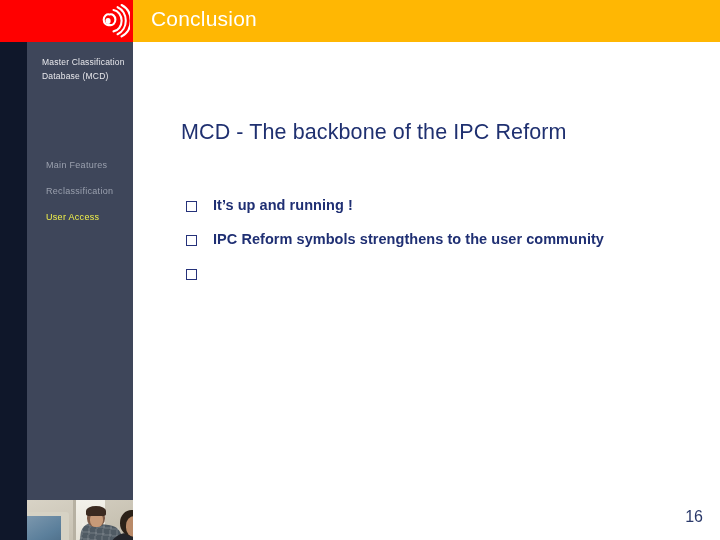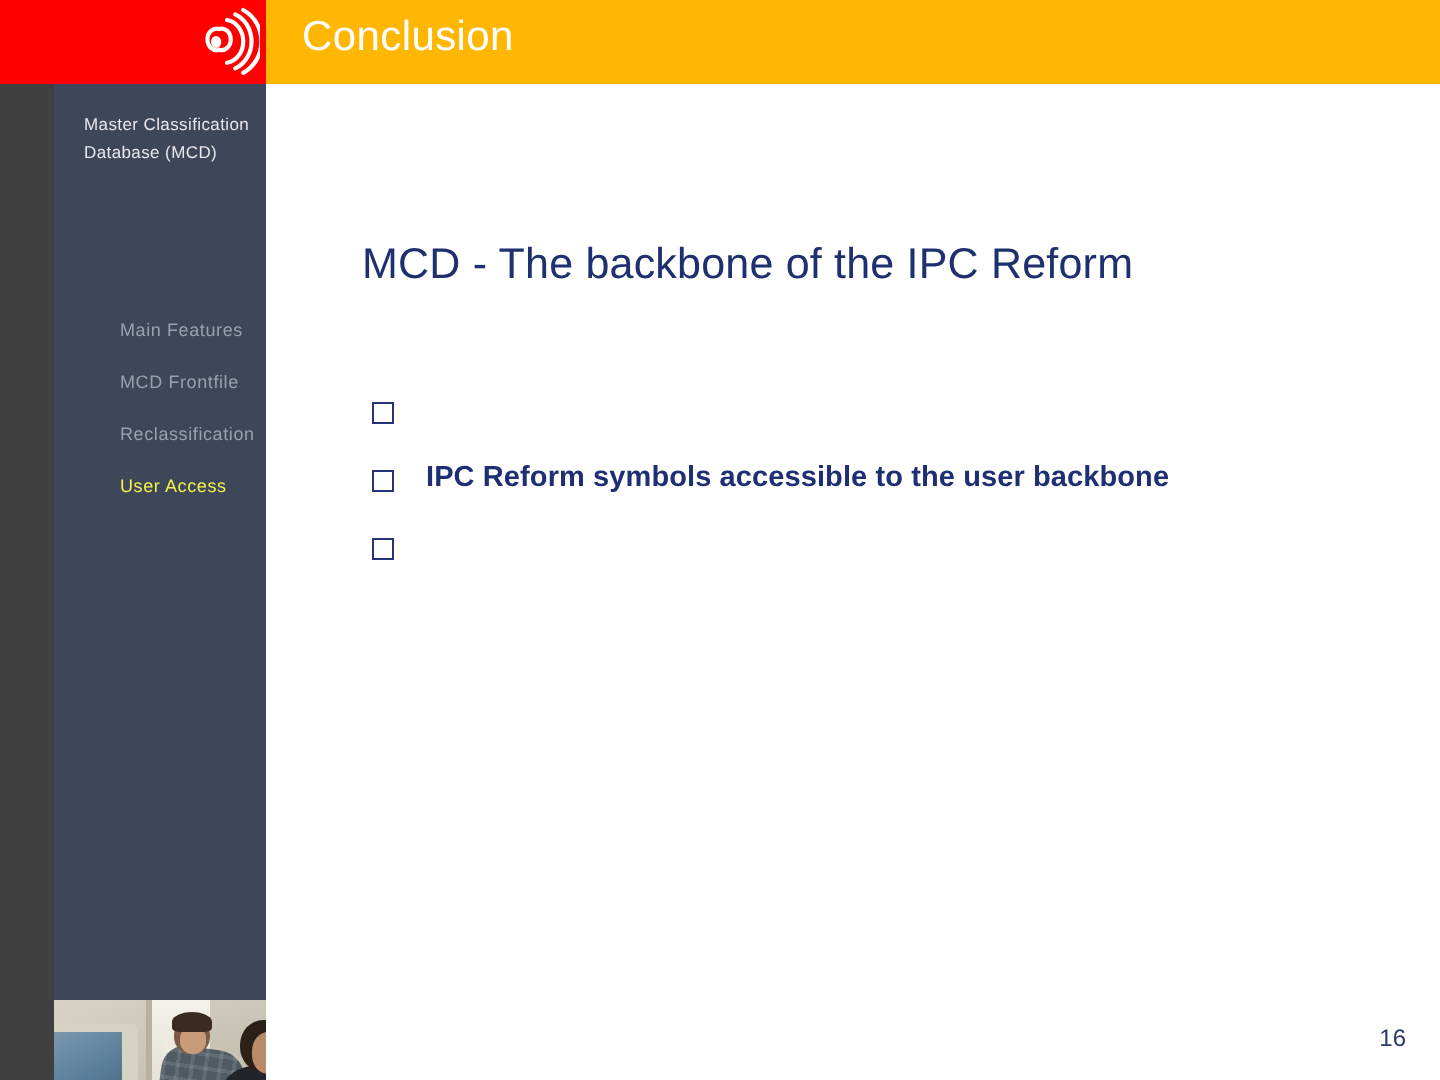--- a/index.html
+++ b/index.html
@@ -10,21 +10,21 @@
     width: 720px;
     height: 540px;
     background: #ffffff;
     font-family: "Liberation Sans", sans-serif;
     overflow: hidden;
   }
   #slide {
     position: relative;
     width: 720px;
     height: 540px;
-    background: #404040;
+    background: #0f172a;
     overflow: hidden;
   }
 
   
   .header-band {
     position: absolute;
     left: 0;
     top: 0;
     width: 720px;
     height: 42px;
@@ -77,21 +77,21 @@
     left: 15px;
     top: 13px;
     width: 118px;
     font-size: 8.5px;
     line-height: 14px;
     color: #E8E8EC;
     letter-spacing: 0.2px;
   }
   .nav-list {
     position: absolute;
-    left: 33px;
+    left: 19px;
     top: 110px;
     width: 120px;
   }
   .nav-item {
     font-size: 9px;
     line-height: 26px;
     height: 26px;
     color: #9AA0AE;
     letter-spacing: 0.3px;
     white-space: nowrap;
@@ -214,21 +214,21 @@
     font-size: 14.5px;
     font-weight: bold;
     color: #1F2F73;
     white-space: nowrap;
     letter-spacing: 0.05px;
   }
   .page-number {
     position: absolute;
     right: 17px;
     bottom: 14px;
-    font-size: 12px;
+    font-size: 16px;
     color: #2B3A6B;
   }
 </style>
 </head>
 <body>
 
 <div id="slide">
 
   <div class="header-band">
     <div class="header-logo-block">
@@ -247,21 +247,20 @@
     <div class="header-title-block">
       <div class="header-title">Conclusion</div>
     </div>
   </div>
 
   <div class="sidebar">
     <div class="sidebar-heading">Master Classification Database (MCD)</div>
 
     <div class="nav-list">
       <div class="nav-item">Main Features</div>
-      <div class="nav-item">MCD Frontfile</div>
       <div class="nav-item">Reclassification</div>
       <div class="nav-item active">User Access</div>
     </div>
 
     <div class="sidebar-photo">
       <div class="ph-wall"></div>
       <div class="ph-window"></div>
       <div class="ph-window-frame"></div>
       <div class="ph-monitor">
         <div class="ph-screen"></div>
@@ -277,24 +276,25 @@
 
     </div>
   </div>
 
   <div class="content">
     <div class="slide-title">MCD - The backbone of the IPC Reform</div>
 
     <div class="bullets">
       <div class="bullet-row">
         <span class="bullet-marker"></span>
+        <span class="bullet-text">It’s up and running !</span>
       </div>
       <div class="bullet-row">
         <span class="bullet-marker"></span>
-        <span class="bullet-text">IPC Reform symbols accessible to the user backbone</span>
+        <span class="bullet-text">IPC Reform symbols strengthens to the user community</span>
       </div>
       <div class="bullet-row">
         <span class="bullet-marker"></span>
       </div>
     </div>
 
     <div class="page-number">16</div>
   </div>
 
 </div>

